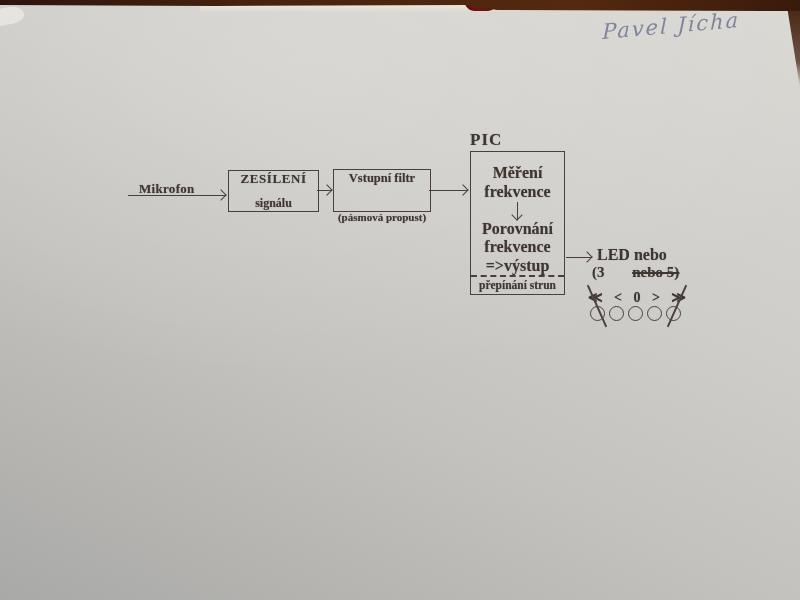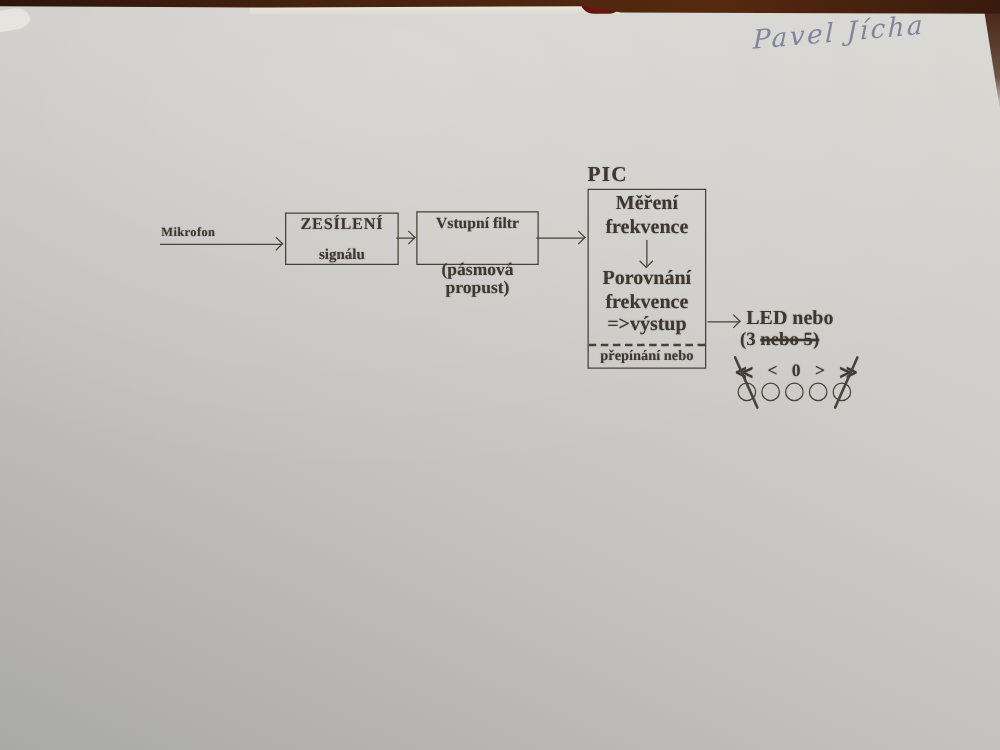--- a/index.html
+++ b/index.html
@@ -49,34 +49,34 @@
     white-space:nowrap;
   }
   
   .diagram{position:absolute;left:0;top:0;width:800px;height:600px;z-index:6;
     color:#3e3631;filter:blur(0.3px);}
   .ink{color:#3e3631;text-shadow:0 0 1px rgba(62,54,49,.45);}
   .title{
     position:absolute;left:270px;top:90px;width:240px;text-align:center;
     font-style:italic;font-size:19px;letter-spacing:1.5px;color:#4a423b;
   }
-  .mic-label{position:absolute;left:129px;top:181px;font-size:10px;font-weight:bold;letter-spacing:.3px;}
+  .mic-label{position:absolute;left:139px;top:181px;font-size:13px;font-weight:bold;letter-spacing:.3px;}
   .box{
     position:absolute;border:1.5px solid #4a4039;background:transparent;
     display:flex;flex-direction:column;align-items:center;text-align:center;
   }
   .box1{left:228px;top:170px;width:89px;height:40px;justify-content:space-between;}
   .box1 .l1{font-size:13px;font-weight:bold;letter-spacing:.6px;line-height:16px;}
   .box1 .l2{font-size:12px;font-weight:bold;line-height:16px;}
   .box2{left:333px;top:169px;width:96px;height:41px;justify-content:space-between;}
   .box2 .l1{font-size:12.5px;font-weight:bold;line-height:16px;}
-  .box2 .l2{font-size:14px;font-weight:bold;line-height:14px;margin-top:24px;}
+  .box2 .l2{font-size:11px;font-weight:bold;line-height:14px;margin-top:24px;}
   .pic-label{position:absolute;left:470px;top:130px;width:95px;
     font-size:17px;font-weight:bold;letter-spacing:1px;}
-  .pic-box{left:470px;top:151px;width:95px;height:144px;padding-top:2px;box-sizing:border-box;}
+  .pic-box{left:470px;top:151px;width:95px;height:144px;padding-top:12px;box-sizing:border-box;}
   .pic-box .ln{font-size:16px;font-weight:bold;line-height:18.5px;}
   .pic-footer{
     margin-top:auto;width:100%;border-top:2px dashed #4a4039;
     font-size:11.5px;font-weight:bold;padding:2px 0 3px;
   }
   
   .arrow{position:absolute;height:0;border-top:1.5px solid #4a4039;}
   .arrow::after{
     content:"";position:absolute;right:0px;top:-4.7px;width:7px;height:7px;
     border-top:1.5px solid #4a4039;border-right:1.5px solid #4a4039;
@@ -89,21 +89,21 @@
   
   .varrow{position:relative;width:0;height:21px;border-left:1.5px solid #4a4039;margin:1px auto;}
   .varrow::after{
     content:"";position:absolute;left:-4.7px;bottom:0;width:7px;height:7px;
     border-right:1.5px solid #4a4039;border-bottom:1.5px solid #4a4039;
     transform:rotate(45deg);
   }
   
   .led-title{position:absolute;left:597px;top:246px;font-size:16px;font-weight:bold;}
   .led-note{position:absolute;left:592px;top:264px;font-size:15px;font-weight:bold;}
-  .led-note .struck{text-decoration:line-through;text-decoration-thickness:1.5px;}
+  .led-note .struck{text-decoration:line-through;text-decoration-thickness:1.5px;margin-left:24px;}
   .led-symbols{
     position:absolute;left:588px;top:289px;width:98px;
     display:flex;justify-content:space-between;align-items:center;
     font-size:14px;font-weight:bold;
   }
   .led-circles{position:absolute;left:590px;top:306px;display:flex;gap:4px;}
   .led-circle{
     display:inline-block;width:15px;height:15px;box-sizing:border-box;
     border:1.7px solid #4a4039;border-radius:50%;background:transparent;
   }
@@ -146,21 +146,21 @@
 
     <div class="pic-label ink">PIC</div>
 
     <div class="box pic-box ink">
       <div class="ln">Měření</div>
       <div class="ln">frekvence</div>
       <div class="varrow"></div>
       <div class="ln">Porovnání</div>
       <div class="ln">frekvence</div>
       <div class="ln">=&gt;výstup</div>
-      <div class="pic-footer">přepínání nebo</div>
+      <div class="pic-footer">přepínání strun</div>
     </div>
 
     <div class="arrow arrow3"></div>
 
     <div class="led-title ink">LED nebo</div>
 
     <div class="led-note ink"><span>(3 </span><span class="struck">nebo 5)</span></div>
 
     <div class="led-symbols ink" id="led-symbols">
         <span>≪</span>

